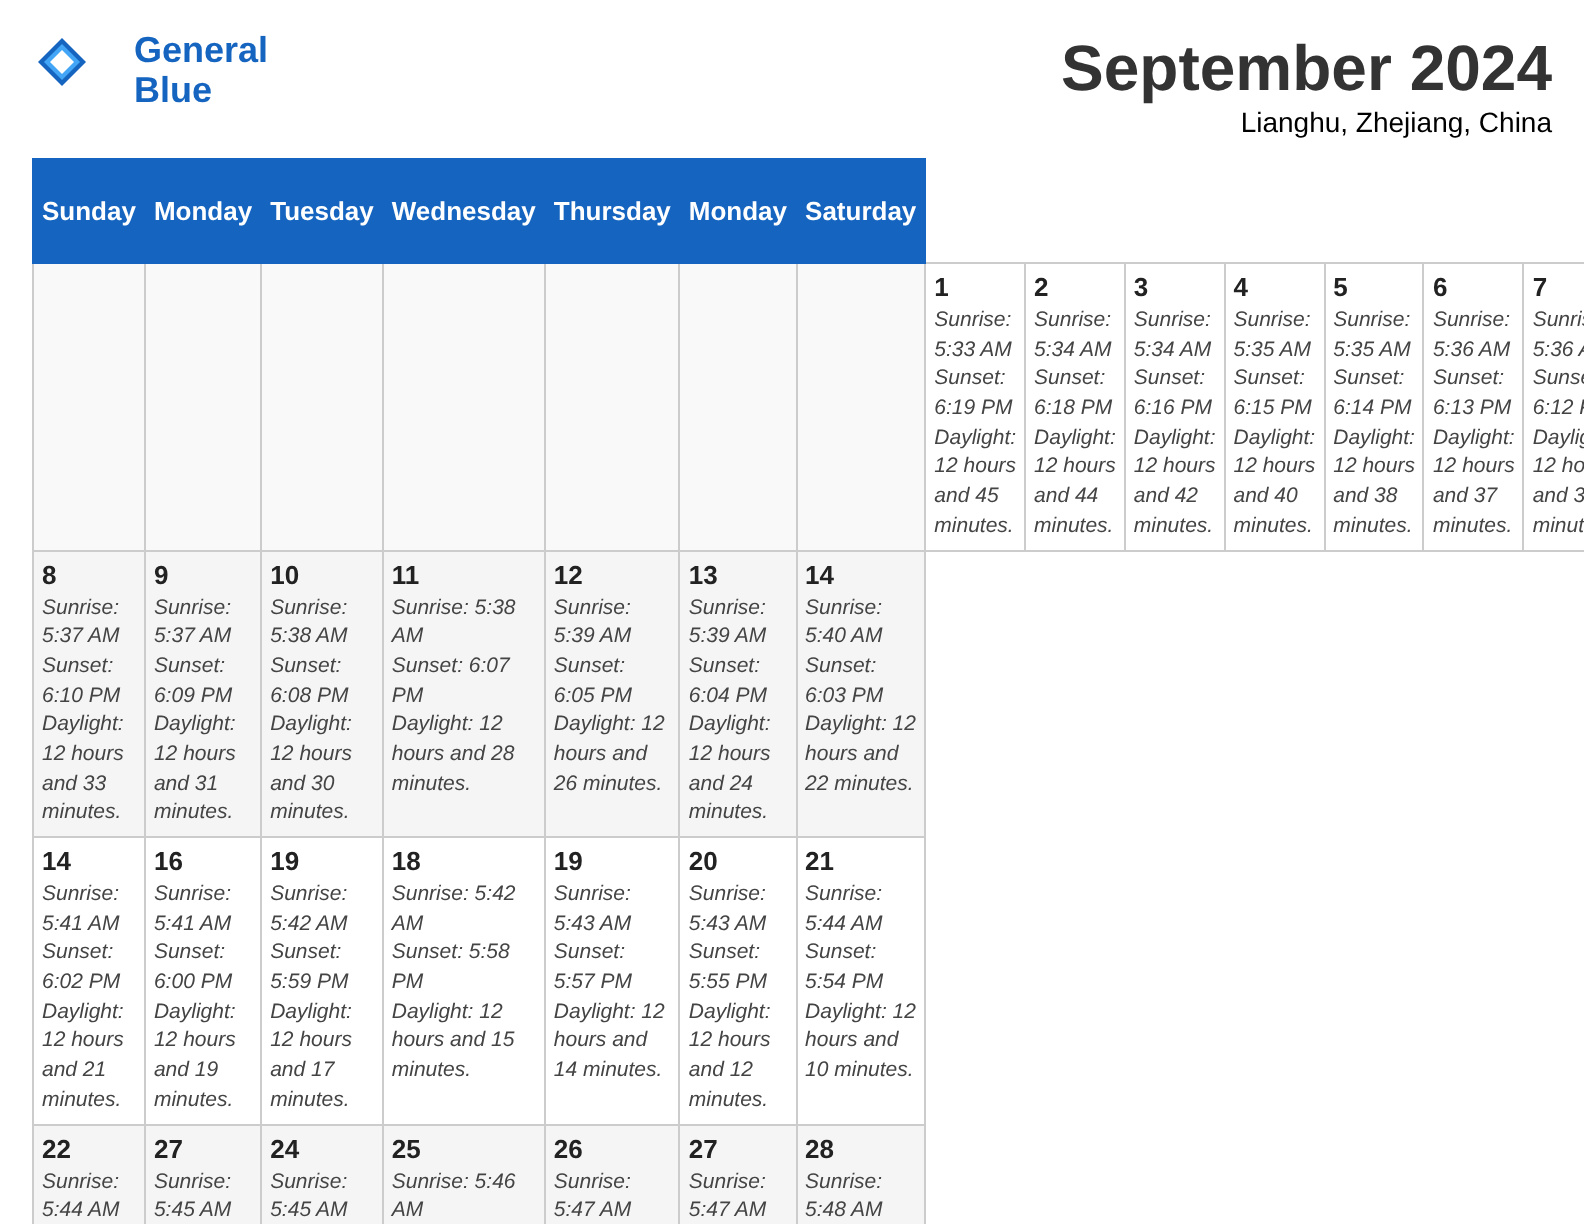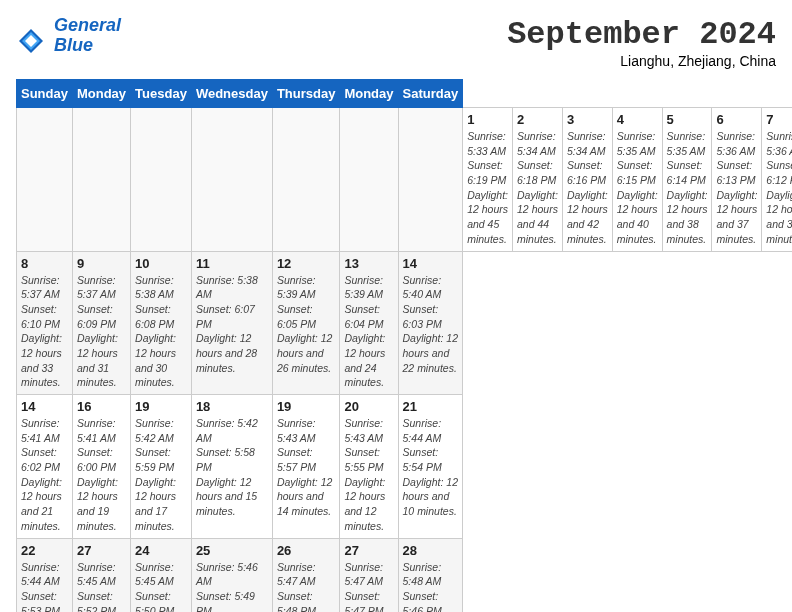--- a/index.html
+++ b/index.html
@@ -11,23 +11,22 @@
       padding: 16px;
     }
     .header {
       display: flex;
       justify-content: space-between;
       align-items: flex-start;
       margin-bottom: 10px;
     }
     .logo {
       display: flex;
-      align-items: flex-end;
-      gap: 8px;
-      font-style: italic;
+      align-items: flex-start;
+      gap: 21px;
     }
     .logo-text {
       font-size: 18px;
       font-weight: bold;
       color: #333;
       line-height: 1.1;
     }
     .logo-text span {
       color: #1565c0;
     }
@@ -35,35 +34,34 @@
       width: 30px;
       height: 30px;
     }
     .title-block {
       text-align: right;
     }
     .month-year {
       font-size: 32px;
       font-weight: bold;
       color: #333;
-      font-family: Liberation Mono, monospace;
     }
     .location {
       font-size: 14px;
       color: #000000;
     }
     table {
       width: 100%;
       border-collapse: collapse;
       font-size: 11px;
     }
     thead th {
       background-color: #1565c0;
       color: #fff;
-      padding: 6px 4px;
+      padding: 18px 4px;
       text-align: left;
       font-size: 13px;
       font-weight: bold;
       border: 1px solid #1565c0;
     }
     tbody td {
       border: 1px solid #ccc;
       vertical-align: top;
       padding: 4px;
       height: 80px;

